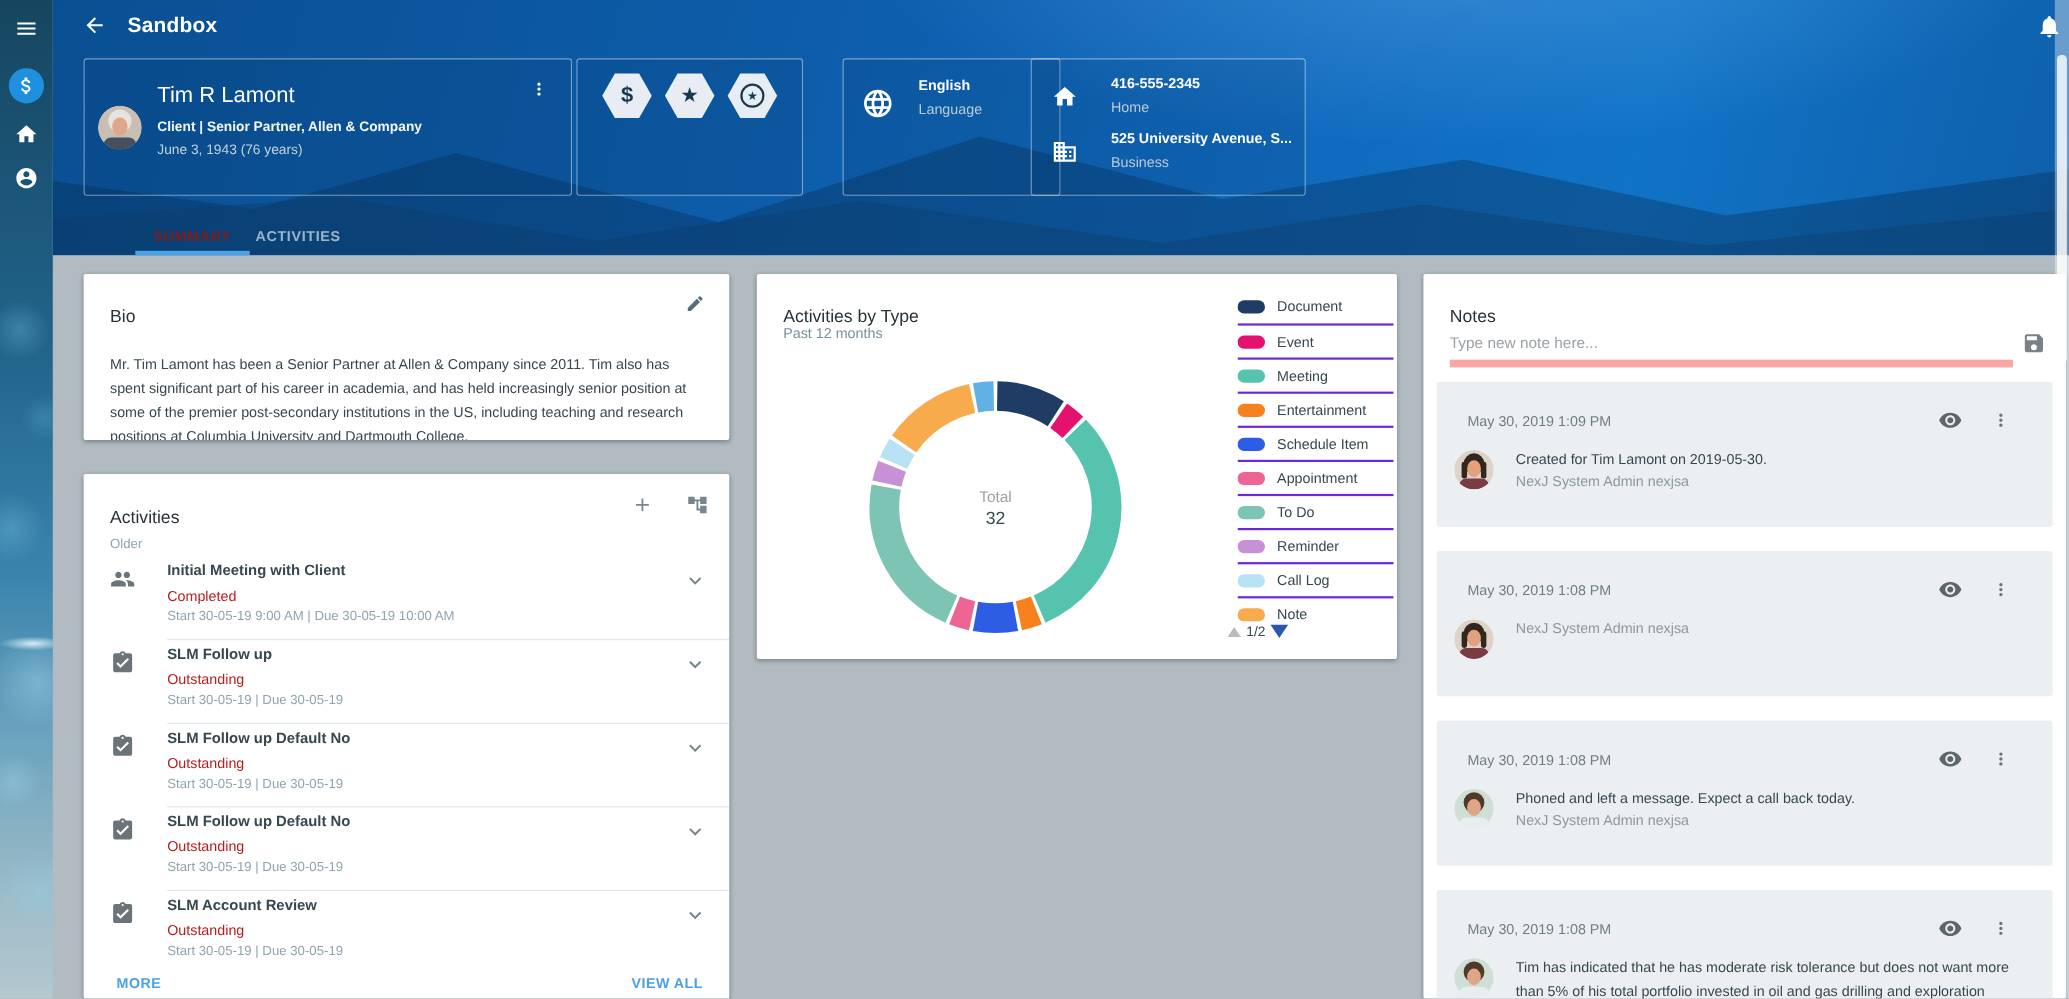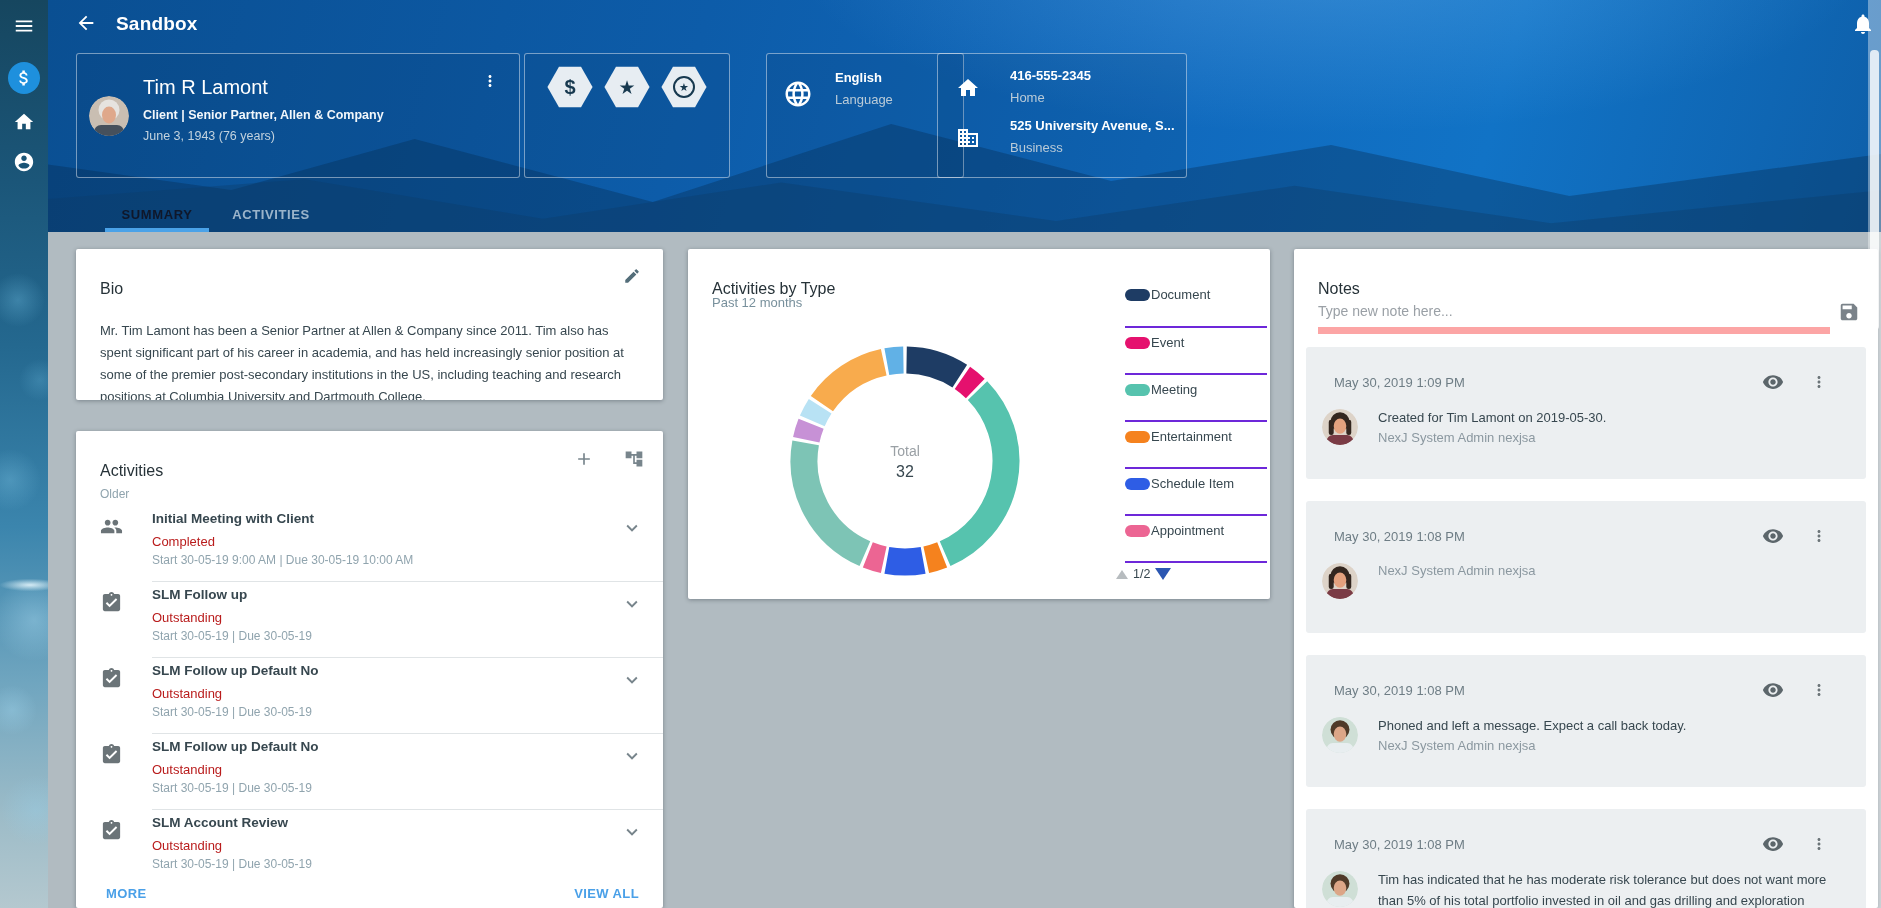--- a/index.html
+++ b/index.html
@@ -62,21 +62,21 @@
 
   .lang-icon{position:absolute;left:16px;top:25px;color:#fff;}
   .lang-icon svg{width:30px;height:30px;}
   .info-value{position:absolute;color:#fff;font-size:13px;font-weight:700;}
   .info-label{position:absolute;color:#bacbd8;font-size:13px;}
   .c-icon{position:absolute;left:18px;color:#fff;}
   .c-icon svg{width:24px;height:24px;}
 
   
   .tab{position:absolute;top:196px;height:36px;display:flex;align-items:center;justify-content:center;color:rgba(232,241,248,.65);font-size:13px;font-weight:700;letter-spacing:.6px;cursor:pointer;z-index:5;}
-  .tab-summary{left:105px;width:104px;color:#0f172a;}
+  .tab-summary{left:123px;width:104px;color:#7f1d1d;}
   .tab-underline{position:absolute;left:0;bottom:0;width:100%;height:4px;background:#4aa2e8;}
   .tab-activities{left:225px;width:92px;}
 
   
   .card{position:absolute;background:#fff;border-radius:2px;box-shadow:0 1px 4px rgba(35,45,55,.38);box-sizing:border-box;overflow:hidden;}
   .card-title{position:absolute;left:24px;top:18px;font-size:16px;color:#263238;font-weight:500;}
 
   .bio-card{left:76px;top:249px;width:587px;height:151px;}
   .edit-btn{position:absolute;right:20px;top:16px;background:none;border:none;color:#546e7a;cursor:pointer;padding:2px;}
   .edit-btn svg{width:18px;height:18px;}
@@ -102,21 +102,21 @@
   .act-footer-view{position:absolute;right:24px;top:455px;font-size:13px;font-weight:700;color:#4aa0e8;letter-spacing:.4px;cursor:pointer;background:none;border:none;padding:0;}
 
   
   .chart-card{left:688px;top:249px;width:582px;height:350px;}
   .chart-sub{position:absolute;left:24px;top:46px;font-size:13px;color:#78909c;}
   .donut-wrap{position:absolute;left:97px;top:92px;width:240px;height:240px;}
   .donut-center{position:absolute;left:97px;top:194px;width:240px;text-align:center;pointer-events:none;}
   .donut-total-label{font-size:14px;color:#9aa0a5;}
   .donut-total-value{font-size:16px;color:#37474f;margin-top:4px;}
   .legend{position:absolute;left:437px;top:14px;width:142px;height:302px;overflow:hidden;}
-  .leg-row{height:31px;display:flex;align-items:center;gap:1px;box-sizing:border-box;margin-top:16px;}
+  .leg-row{height:31px;display:flex;align-items:center;gap:11px;box-sizing:border-box;}
   .leg-row + .leg-row{border-top:2px solid #6d28d9;}
   .leg-swatch{width:25px;height:12px;border-radius:6px;flex:none;}
   .leg-label{font-size:13px;color:#37474f;white-space:nowrap;}
   .leg-pager{position:absolute;left:428px;top:318px;display:flex;align-items:center;gap:5px;}
   .tri-up{width:0;height:0;border-left:6px solid transparent;border-right:6px solid transparent;border-bottom:9px solid #b7bcbf;cursor:pointer;}
   .pager-text{font-size:12.5px;color:#37474f;}
   .tri-down{width:0;height:0;border-left:8px solid transparent;border-right:8px solid transparent;border-top:12px solid #2b57b2;cursor:pointer;}
 
   
   .notes-card{left:1294px;top:249px;width:584px;height:659px;}

